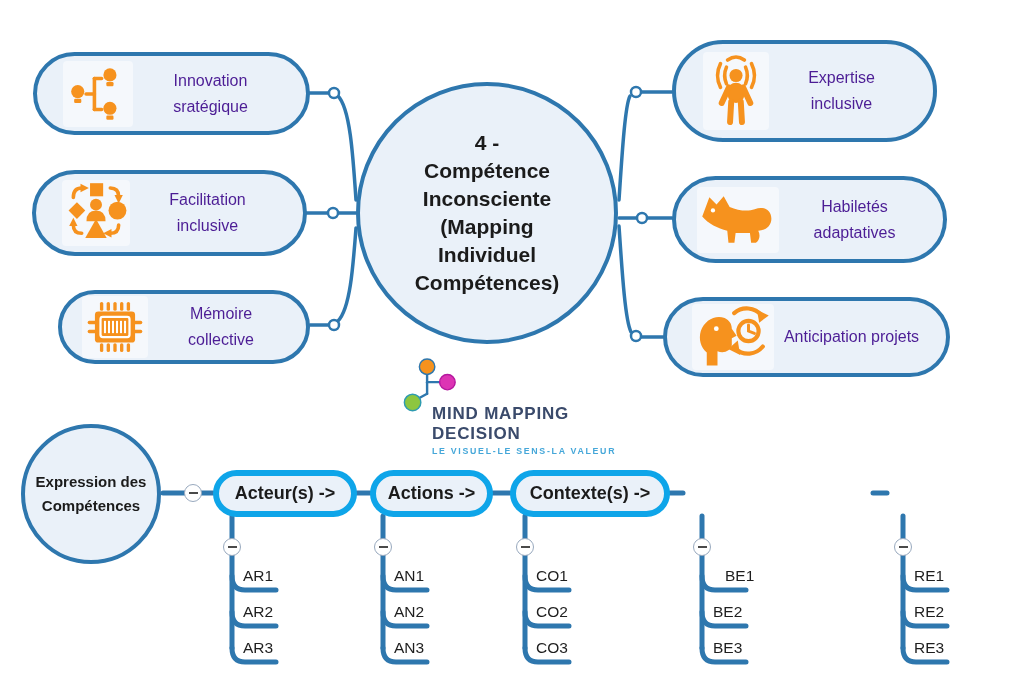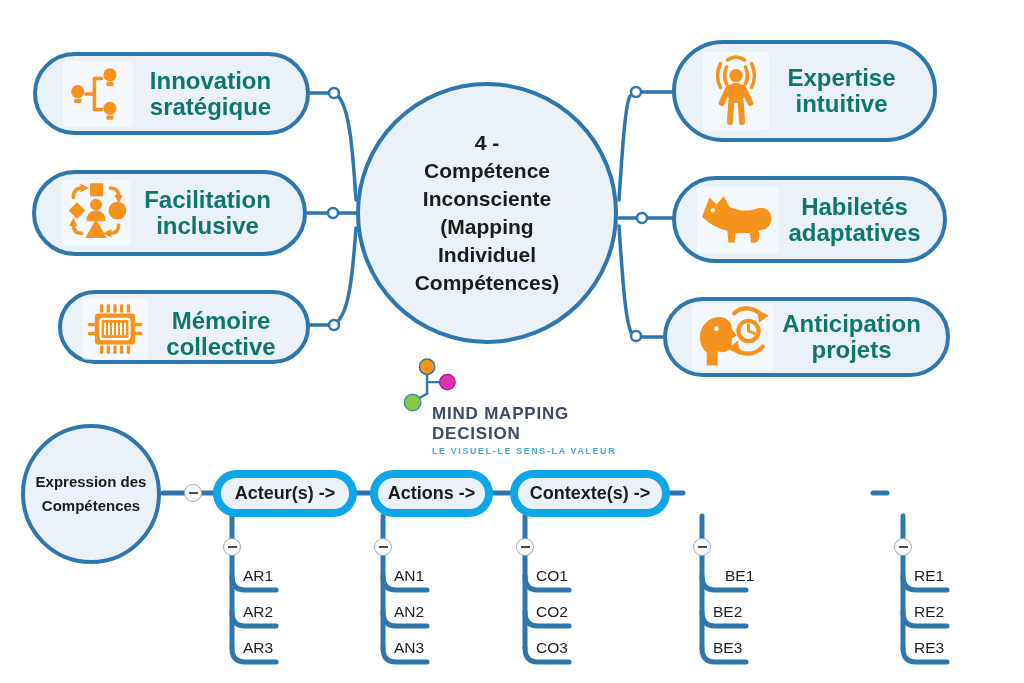--- a/index.html
+++ b/index.html
@@ -10,21 +10,21 @@
   .wires{position:absolute;left:0;top:0;z-index:1;}
   .title{
     position:absolute;left:0;top:8px;width:100%;text-align:center;z-index:2;
     font-size:20px;font-weight:bold;color:#1C6FA8;letter-spacing:.2px;
   }
   .pill{
     position:absolute;z-index:3;display:flex;align-items:center;justify-content:center;gap:8px;
     background:#EAF1F9;border:4px solid #2E77AE;box-sizing:border-box;
   }
   .pill .plabel{
-    font-size:24px;font-weight:bold;color:#0f766e;text-align:center;line-height:26px;
+    font-size:16px;font-weight:normal;color:#4c1d95;text-align:center;line-height:26px;
   }
   .icon{
     display:flex;align-items:center;justify-content:center;flex:0 0 auto;
     background:rgba(255,255,255,.5);border-radius:4px;padding:2px;
   }
   .center-node{
     position:absolute;left:356px;top:82px;width:262px;height:262px;border-radius:50%;
     background:#EAF1F9;border:4px solid #2E77AE;box-sizing:border-box;z-index:3;
     display:flex;align-items:center;justify-content:center;
   }
@@ -38,21 +38,21 @@
   .logo-tag{font-size:8.8px;font-weight:bold;color:#45A7D9;letter-spacing:1.7px;margin-top:2px;}
   
   .root-circle{
     position:absolute;left:21px;top:424px;width:140px;height:140px;border-radius:50%;
     background:#EAF1F9;border:4px solid #2E77AE;box-sizing:border-box;z-index:3;
     display:flex;align-items:center;justify-content:center;
   }
   .root-circle .rtext{width:126px;text-align:center;font-size:15px;font-weight:bold;color:#1B1B1B;line-height:24px;}
   .bpill{
     position:absolute;top:470px;height:47px;border-radius:24px;z-index:3;
-    background:#EAF1F9;border:8px solid #0ea5e9;box-sizing:border-box;
+    background:#EAF1F9;border:6px solid #0ea5e9;box-sizing:border-box;
     display:flex;align-items:center;justify-content:center;
   }
   .bpill .plabel{font-size:18px;font-weight:bold;color:#1B1B1B;}
   .child{
     position:absolute;z-index:3;height:20px;line-height:20px;
     font-size:15.5px;color:#1E1E1E;
   }
   .minus{
     position:absolute;width:18px;height:18px;border-radius:50%;background:#ffffff;
     border:1.5px solid #98A9BE;box-sizing:border-box;z-index:4;
@@ -167,21 +167,21 @@
           <path d="M7,13 Q7,5 14,5"></path>
           <path d="M38,5 Q45,5 45,12"></path>
           <path d="M45,36 Q45,43 38,43"></path>
           <path d="M14,43 Q7,43 7,36"></path>
         </g>
       </svg>
     </span>
     <span class="plabel" style="width:140px;">Facilitation inclusive</span>
   </div>
 
-  <div class="pill" style="left:58px;top:290px;width:252px;height:74px;border-radius:37px;align-items:flex-end;">
+  <div class="pill" style="left:58px;top:290px;width:252px;height:74px;border-radius:37px;">
     <span class="icon">
       <svg width="62" height="58" viewBox="0 0 52 52">
         <g stroke="#F6921E" stroke-width="3" stroke-linecap="round">
           <path d="M14,5 V10"></path>
             <path d="M20,5 V10"></path>
             <path d="M26,5 V10"></path>
             <path d="M32,5 V10"></path>
             <path d="M38,5 V10"></path>
           <path d="M14,42 V47"></path>
             <path d="M20,42 V47"></path>
@@ -232,21 +232,21 @@
           <rect x="19" y="23" width="14" height="17" rx="7"></rect>
         </g>
         <g stroke="#F6921E" stroke-width="5" stroke-linecap="round">
           <path d="M20,27 L14,40"></path>
             <path d="M32,27 L38,40"></path>
           <path d="M22,39 L21,56"></path>
             <path d="M30,39 L31,56"></path>
         </g>
       </svg>
     </span>
-    <span class="plabel" style="width:130px;">Expertise intuitive</span>
+    <span class="plabel" style="width:130px;">Expertise inclusive</span>
   </div>
 
   <div class="pill" style="left:672px;top:176px;width:275px;height:87px;border-radius:44px;">
     <span class="icon">
       <svg width="78" height="62" viewBox="0 0 64 52">
         <path fill="#F6921E" d="M2,23 L8,7 L14,13 L20,6 L25,15 C32,18 40,19 46,17 C54,14 60,18 60,25 C60,31 55,35 49,35 C51,39 50,43 47,45 L43,45 L42,37 L30,37 L29,45 L24,45 L23,35 C15,33 7,29 2,23 Z"></path>
         <circle cx="11" cy="18" r="1.8" fill="#ffffff"></circle>
       </svg>
     </span>
     <span class="plabel" style="width:135px;">Habiletés adaptatives</span>

